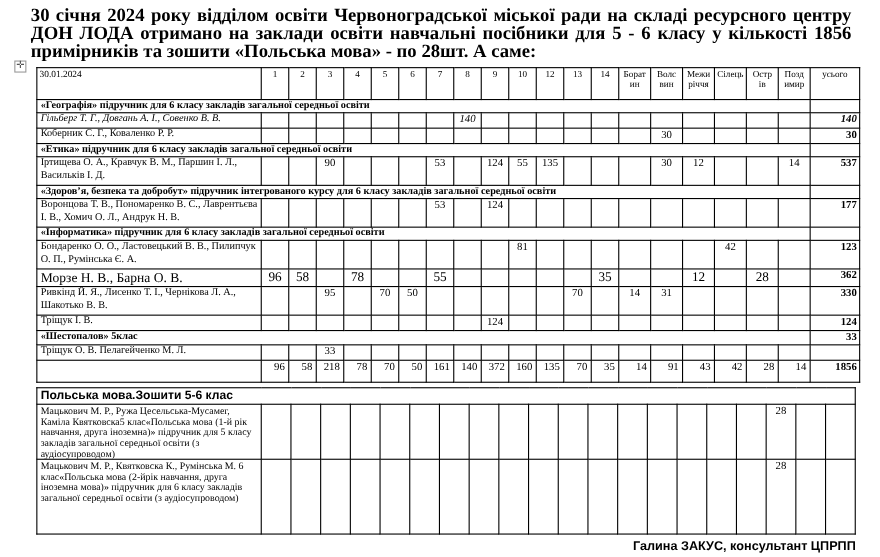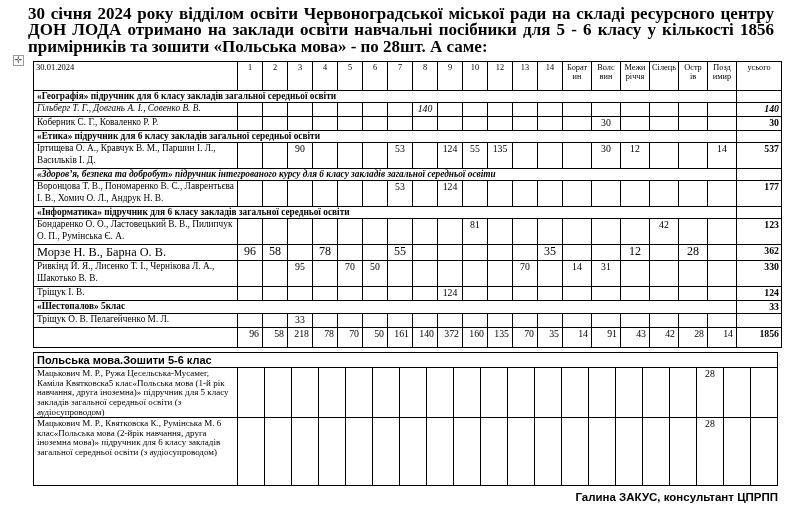--- a/index.html
+++ b/index.html
@@ -180,21 +180,21 @@
             <td class="val"></td>
             <td class="val"></td>
             <td class="val"></td>
             <td class="val">30</td>
             <td class="val">12</td>
             <td class="val"></td>
             <td class="val"></td>
             <td class="val">14</td>
             <td class="tot">537</td>
           </tr>
-          <tr style="height: 12px; font-style: italic;">
+          <tr style="height: 12px;">
             <td class="sec" colspan="20">«Здоров’я, безпека та добробут» підручник інтегрованого курсу для 6 класу закладів загальної середньої освіти</td>
             <td class="tot"></td>
           </tr>
           <tr style="height: 26px;">
             <td class="name">Воронцова Т. В., Пономаренко В. С., Лаврентьєва І. В., Хомич О. Л., Андрук Н. В.</td>
             <td class="val"></td>
             <td class="val"></td>
             <td class="val"></td>
             <td class="val"></td>
             <td class="val"></td>

